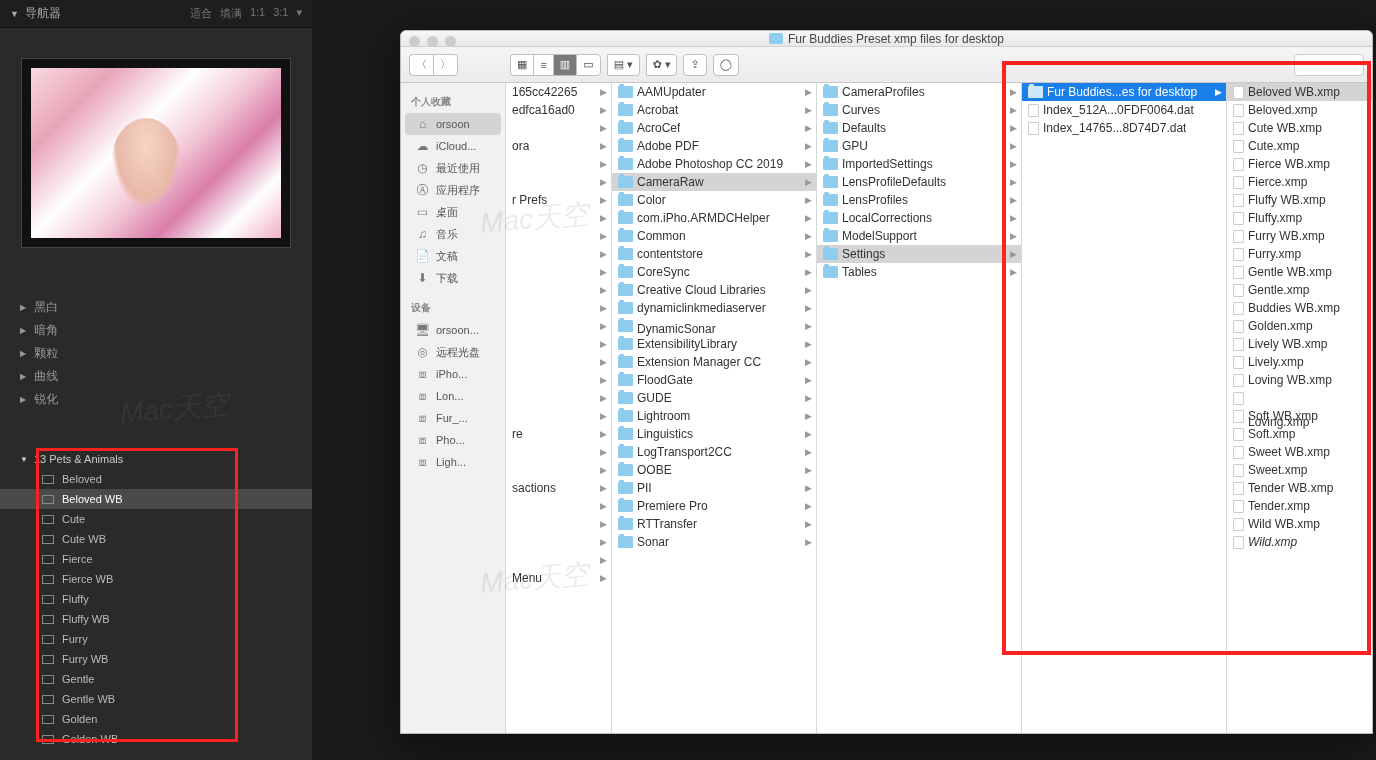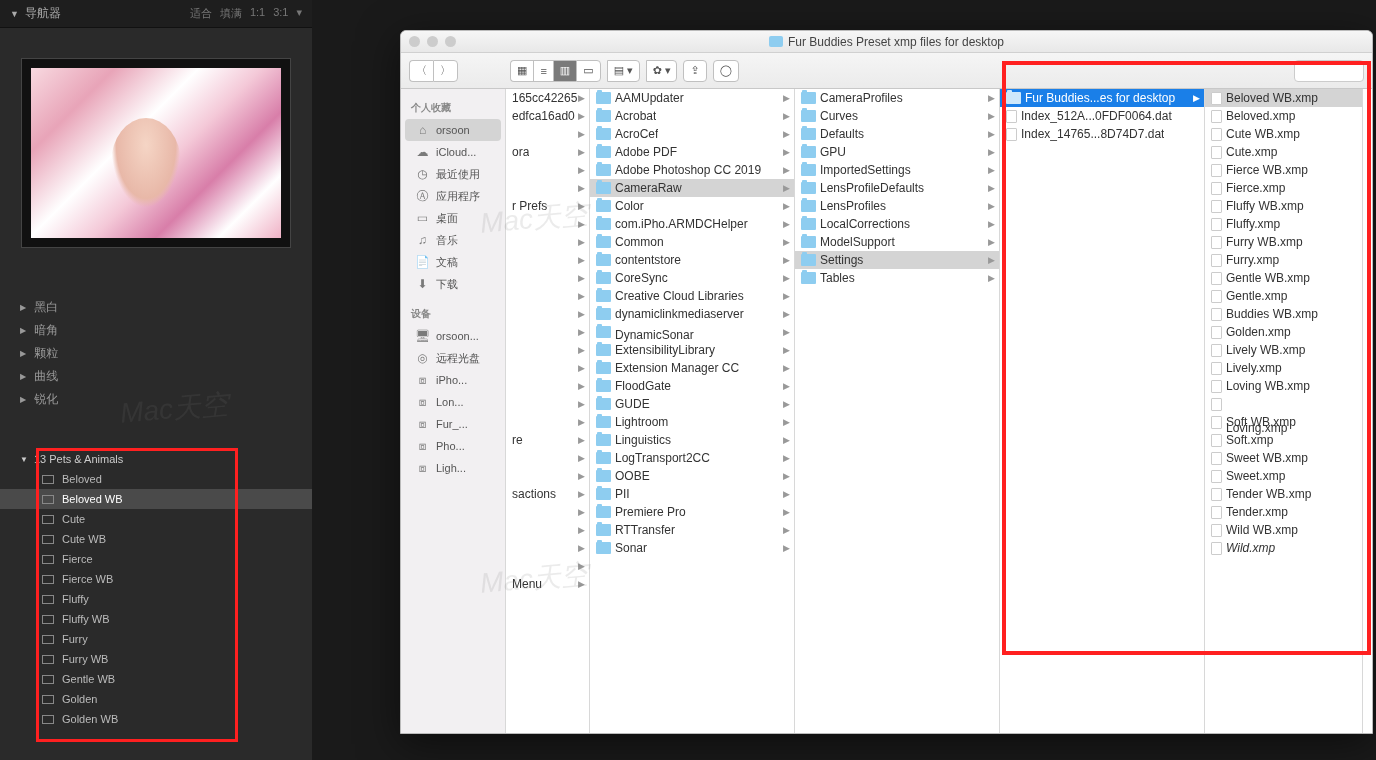--- a/index.html
+++ b/index.html
@@ -20,21 +20,21 @@
 .lr-preset-group { margin-top: 30px; }
 .lr-group-hdr { display: flex; align-items: center; gap: 6px; padding: 4px 20px; color: #ccc; font-size: 11px; }
 .lr-group-hdr .tri { font-size: 8px; }
 .lr-preset { display: flex; align-items: center; gap: 8px; padding: 2px 0 2px 42px; color: #bbb; font-size: 11px; height: 20px; }
 .lr-preset.selected { background: #4a4a4a; color: #fff; }
 .lr-preset .picon { width: 12px; height: 9px; border: 1px solid #888; display:inline-block; }
 .red-box-1 { position:absolute; left: 36px; top: 448px; width: 202px; height: 294px; border: 3px solid #ff2020; pointer-events:none; z-index:10;}
 
 
 .finder { position: absolute; left: 400px; top: 30px; width: 973px; height: 704px; background: #fff; border: 1px solid #bbb; border-radius: 6px 6px 0 0; box-shadow: 0 10px 40px rgba(0,0,0,0.5); display: flex; flex-direction: column; }
-.finder-titlebar { height: 22px; background: linear-gradient(#f6f6f6,#e8e8e8); border-bottom: 1px solid #d0d0d0; display:flex; align-items:center; justify-content:center; font-size:12px; color:#444; position:relative; border-radius:6px 6px 0 0;}
+.finder-titlebar { height: 16px; background: linear-gradient(#f6f6f6,#e8e8e8); border-bottom: 1px solid #d0d0d0; display:flex; align-items:center; justify-content:center; font-size:12px; color:#444; position:relative; border-radius:6px 6px 0 0;}
 .traffic { position:absolute; left:8px; top:5px; display:flex; gap:7px;}
 .traffic span{width:11px;height:11px;border-radius:50%;background:#ccc;display:inline-block;}
 .finder-titlebar .ficon{width:14px;height:11px;background:#8ecdf0;border-radius:2px;margin-right:5px;display:inline-block;}
 .finder-toolbar { height: 36px; background: linear-gradient(#f5f5f5,#ebebeb); border-bottom: 1px solid #c8c8c8; display:flex; align-items:center; padding: 0 8px; gap:6px;}
 .tb-btn { height: 22px; background:#fff; border:1px solid #c0c0c0; border-radius:4px; display:flex; align-items:center; justify-content:center; padding:0 6px; color:#555; font-size:11px;}
 .tb-group{display:flex;}
 .tb-group .tb-btn{border-radius:0;border-right:0;}
 .tb-group .tb-btn:first-child{border-radius:4px 0 0 4px;}
 .tb-group .tb-btn:last-child{border-radius:0 4px 4px 0;border-right:1px solid #c0c0c0;}
 .tb-btn.active{background:#7a7a7a;color:#fff;}
@@ -147,20 +147,24 @@
         <div class="lr-preset">
           <span class="picon"></span>
           <span>Furry</span>
         </div>
         <div class="lr-preset">
           <span class="picon"></span>
           <span>Furry WB</span>
         </div>
         <div class="lr-preset">
           <span class="picon"></span>
+          <span>Gentle</span>
+        </div>
+        <div class="lr-preset">
+          <span class="picon"></span>
           <span>Gentle WB</span>
         </div>
         <div class="lr-preset">
           <span class="picon"></span>
           <span>Golden</span>
         </div>
         <div class="lr-preset">
           <span class="picon"></span>
           <span>Golden WB</span>
         </div>
@@ -265,21 +269,21 @@
             <span class="ic">⧈</span>
             <span>Pho...</span>
           </div>
           <div class="sb-item">
             <span class="ic">⧈</span>
             <span>Ligh...</span>
           </div>
         </div>
     </div>
     <div class="columns">
-      <div class="col" id="col1" style="width:84px">
+      <div class="col" id="col1" style="width:106px">
           <div class="col-row">
             <span style="overflow:hidden">165cc42265</span>
             <span class="arr">▶</span>
           </div>
           <div class="col-row">
             <span style="overflow:hidden">edfca16ad0</span>
             <span class="arr">▶</span>
           </div>
           <div class="col-row">
             <span style="overflow:hidden"></span>

